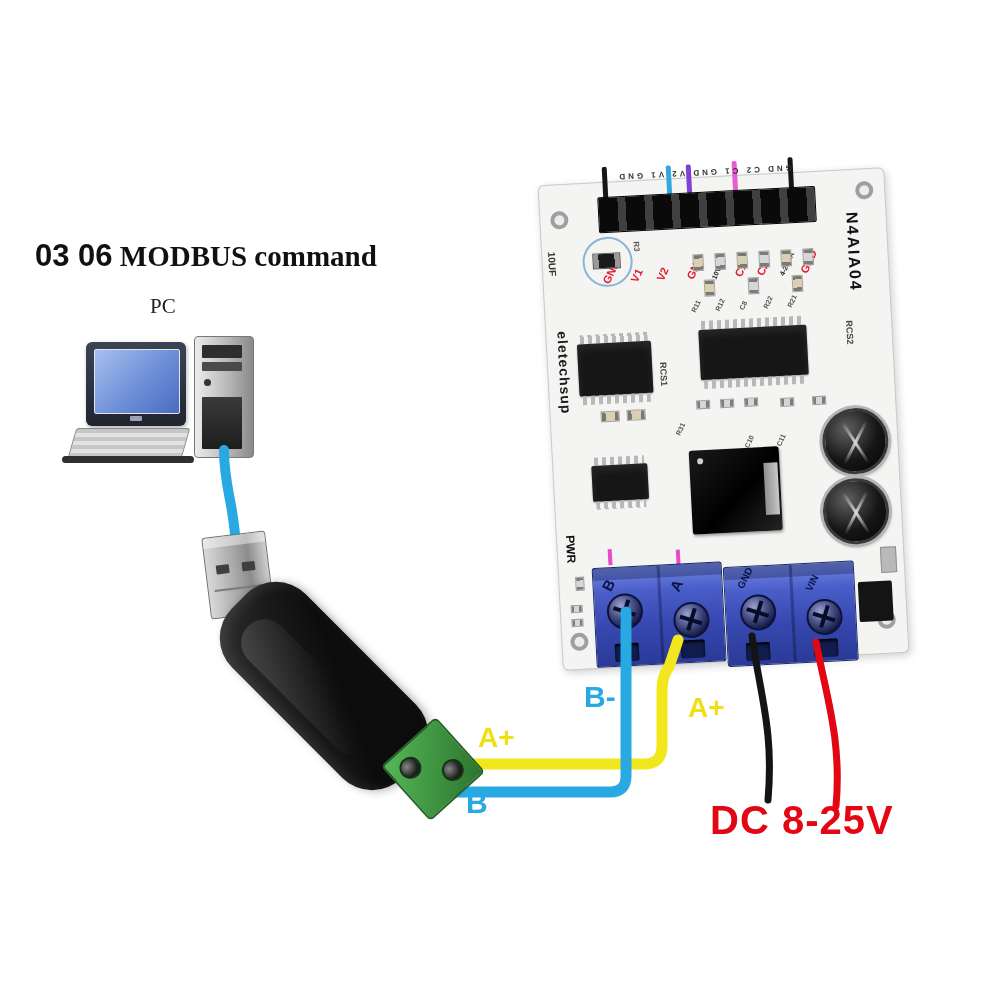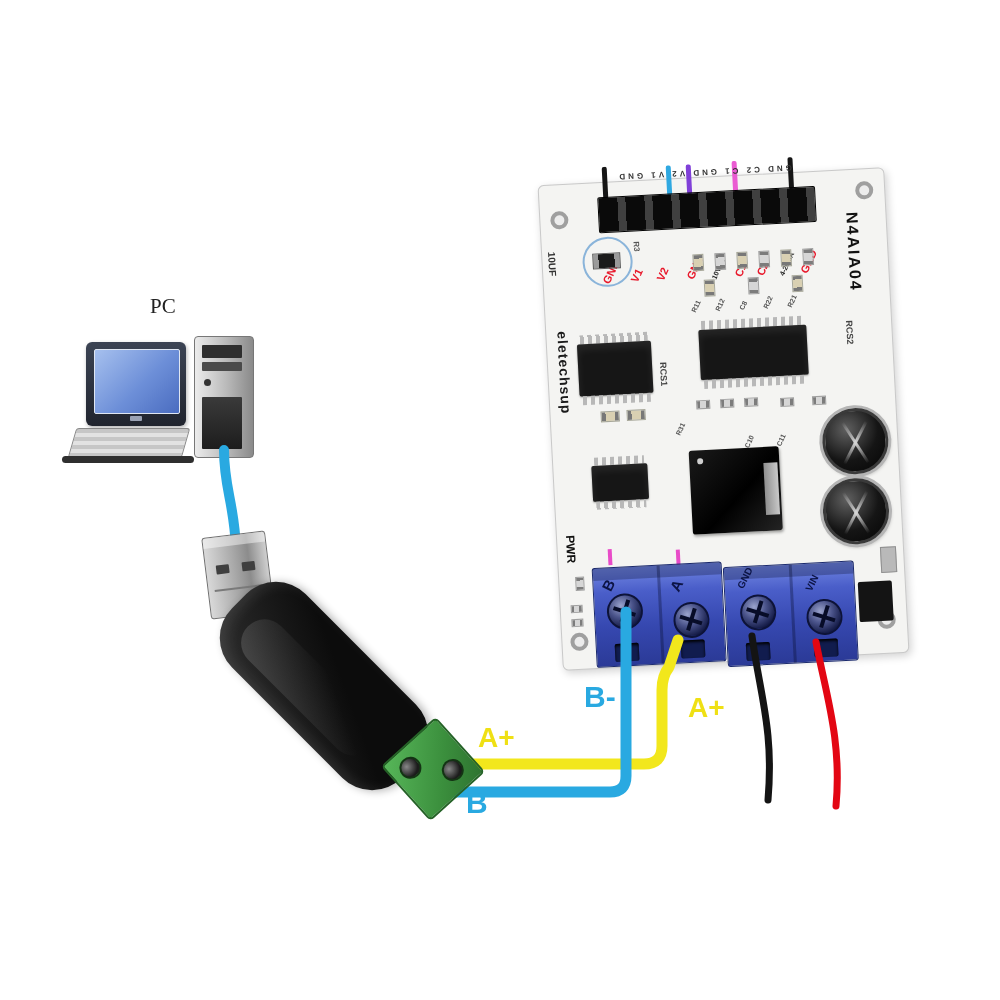--- a/index.html
+++ b/index.html
@@ -37,20 +37,23 @@
         background:linear-gradient(90deg,rgba(220,220,220,0),#d5d5d5,rgba(220,220,220,0));}
   .screw-g{width:22px;height:22px;border-radius:50%;box-sizing:border-box;
            background:radial-gradient(circle at 38% 32%,#888,#1c1c1c 65%);border:2px solid #143314;}
   .stub{width:5px;border-radius:2px;}
 </style>
 </head>
 <body>
 
 <div class="abs" style="left:0;top:0;width:1000px;height:1000px;">
 
+  <div class="abs" style="left:35px;top:238px;white-space:nowrap;">
+    <span style="font:bold 31px 'Liberation Sans',sans-serif;color:#111;">03 06</span><span style="font:bold 29px 'Liberation Serif',serif;color:#111;"> MODBUS command</span>
+  </div>
 
   <div class="abs" style="left:150px;top:294px;font:21px 'Liberation Serif',serif;color:#222;">PC</div>
 
   <div class="abs" style="left:70px;top:330px;width:195px;height:140px;">
     <div class="abs" style="left:124px;top:6px;width:58px;height:120px;background:linear-gradient(90deg,#ececec,#b9b9b9 55%,#8a8a8a);border:1px solid #777;border-radius:4px;">
       <div class="abs" style="left:7px;top:8px;width:40px;height:13px;background:#2e2e2e;border-radius:1px;"></div>
       <div class="abs" style="left:7px;top:25px;width:40px;height:9px;background:#4a4a4a;border-radius:1px;"></div>
       <div class="abs" style="left:9px;top:42px;width:7px;height:7px;border-radius:50%;background:#333;"></div>
       <div class="abs" style="left:7px;top:60px;width:40px;height:52px;background:linear-gradient(180deg,#3a3a3a,#1d1d1d);border-radius:1px;"></div>
     </div>
@@ -223,14 +226,15 @@
   <div class="abs" style="left:396px;top:732px;width:74px;height:74px;transform:rotate(-42deg);background:linear-gradient(135deg,#57b659,#3b8f3d 60%,#2e7330);border:2px solid #256327;border-radius:5px;box-sizing:border-box;">
     <div class="abs screw-g" style="left:8px;top:8px;"></div>
     <div class="abs screw-g" style="left:38px;top:38px;"></div>
   </div>
 
   <div class="abs" style="left:584px;top:680px;font:bold 30px 'Liberation Sans',sans-serif;color:#29a9e1;">B-</div>
   <div class="abs" style="left:688px;top:692px;font:bold 28px 'Liberation Sans',sans-serif;color:#efe014;">A+</div>
   <div class="abs" style="left:478px;top:722px;font:bold 28px 'Liberation Sans',sans-serif;color:#efe014;">A+</div>
   <div class="abs" style="left:466px;top:786px;font:bold 30px 'Liberation Sans',sans-serif;color:#29a9e1;">B</div>
 
+  <div class="abs" style="left:710px;top:798px;font:bold 40px 'Liberation Sans',sans-serif;color:#e30613;letter-spacing:1px;">DC 8-25V</div>
 
 </div>
 
 </body></html>

